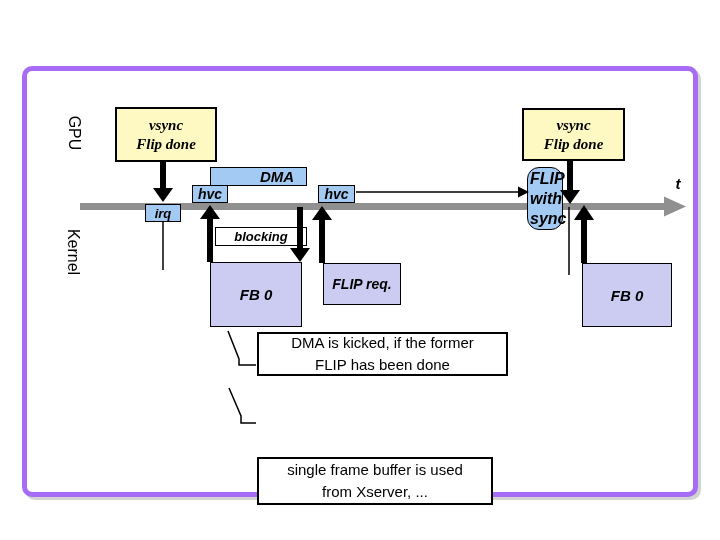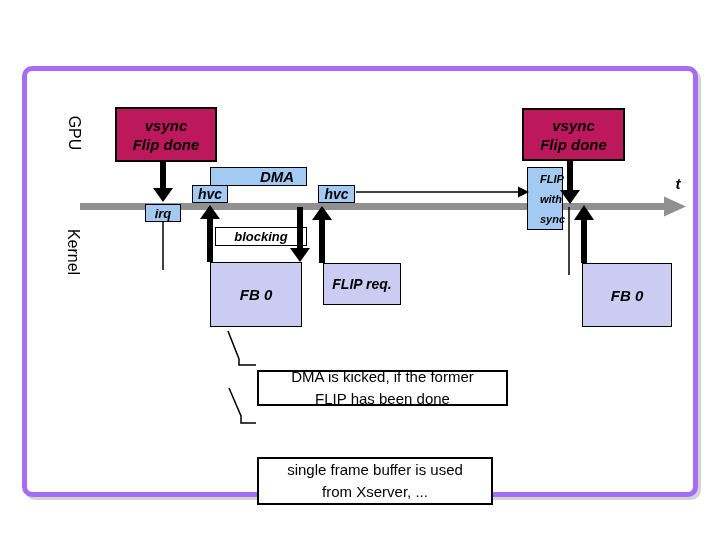--- a/index.html
+++ b/index.html
@@ -14,21 +14,21 @@
   }
   svg.layer { position:absolute; left:0; top:0; width:720px; height:540px; }
   #base-layer { z-index:1; }
   #arrow-layer { z-index:3; pointer-events:none; }
   .box {
     position:absolute; z-index:2; box-sizing:border-box;
     display:flex; align-items:center; justify-content:center;
     font-style:italic; font-weight:bold; text-align:center; color:#000;
   }
   .col { flex-direction:column; }
-  .white2 { background:#be185d; border:2px solid #000; font-size:15px; line-height:19px; }
+  .white2 { background:#fef9c3; border:2px solid #000; font-size:15px; line-height:19px;font-family:Liberation Serif, serif; }
   .blue   { background:var(--event-blue,#A3CAF2); border:1.5px solid #000; }
   .lav    { background:var(--buffer-lavender,#CCCCF2); border:1px solid #000; }
   .callout {
     background:#fff; border:2px solid #000; font-style:normal; font-weight:normal;
     font-size:15px; line-height:22px;
   }
   .vlabel {
     position:absolute; z-index:2; font-size:16px; font-weight:normal;
     text-align:center; transform:rotate(90deg);
   }
@@ -36,28 +36,28 @@
   #vsync-right { left:522px; top:108px; width:103px; height:53px; }
   #dma   { left:210px; top:167px; width:97px; height:19px; font-size:15px;padding-left:37px; }
   #hvc-left  { left:192px; top:185px; width:36px; height:18px; font-size:14px; }
   #hvc-right { left:318px; top:185px; width:37px; height:18px; font-size:14px; }
   #irq   { left:145px; top:204px; width:36px; height:18px; font-size:13px;text-align:right; }
   #blocking { left:215px; top:227px; width:92px; height:19px; background:#fff; border:1.5px solid #000; font-size:13px; }
   #fb0-left  { left:210px; top:262px; width:92px; height:65px; font-size:15px; }
   #flip-req  { left:323px; top:263px; width:78px; height:42px; font-size:14px; }
   #fb0-right { left:582px; top:263px; width:90px; height:64px; font-size:15px; }
   #flip-with-sync {
-    left:527px; top:167px; width:36px; height:63px; font-size:11px; line-height:20px;
-    align-items:flex-start; padding-left:12px;
+    left:527px; top:167px; width:36px; height:63px; font-size:16px; line-height:20px;
+    align-items:flex-start; padding-left:2px;border-radius:12px;
   }
   #t-label { position:absolute; z-index:2; left:666px; top:175px; width:24px; height:20px;
     font-size:15px; font-weight:bold; font-style:italic; text-align:center; }
   #gpu-label    { left:38px; top:123px; width:70px; height:20px; }
   #kernel-label { left:32px; top:242px; width:80px; height:20px; }
-  #callout-dma { left:257px; top:370px; width:251px; height:36px; }
+  #callout-dma { left:257px; top:332px; width:251px; height:44px; }
   #callout-fb  { left:257px; top:414px; width:236px; height:48px;margin-top:43px; }
   .tl-bar  { stroke:var(--timeline-gray,#909090); stroke-width:7; }
   .tl-head { fill:var(--timeline-gray,#909090); }
   .thick { stroke:#000; stroke-width:6; }
   .thin  { stroke:#000; stroke-width:1.5; fill:none; }
   .head  { fill:#000; }
 </style>
 </head>
 <body>
 

